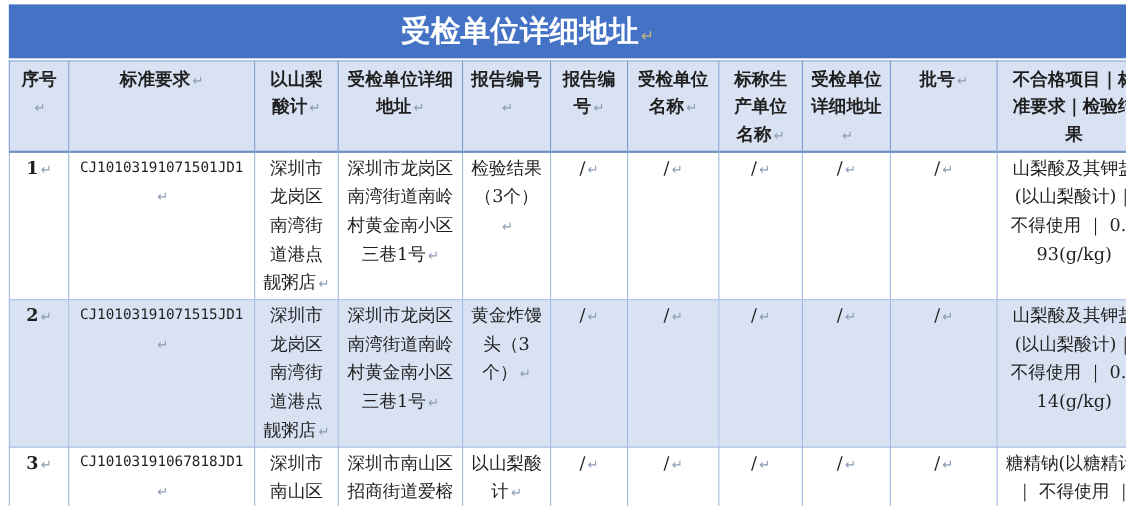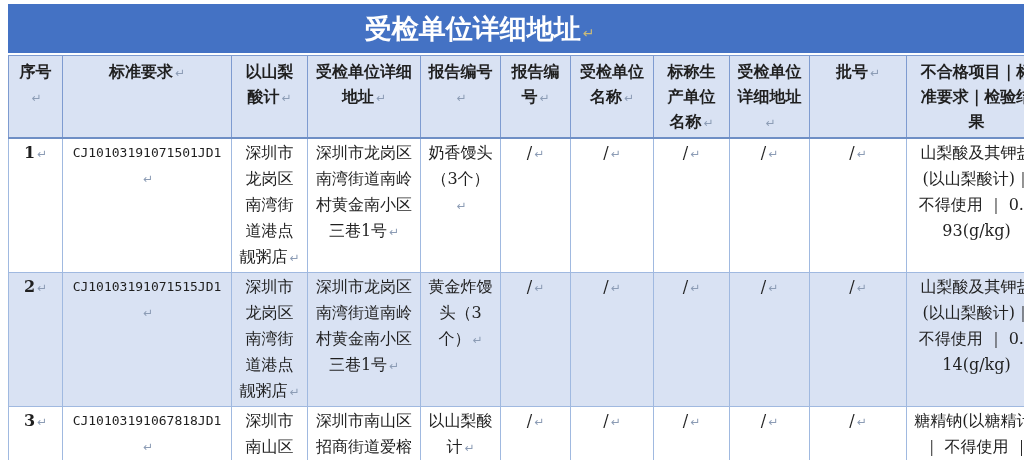--- a/index.html
+++ b/index.html
@@ -89,21 +89,21 @@
           <th><span>批号</span><span class="mark">↵</span></th>
           <th><span>不合格项目｜标准要求｜检验结果</span></th>
         </tr>
     </thead>
     <tbody id="body-rows">
         <tr>
           <td class="cell-serial"><span>1</span><span class="mark">↵</span></td>
           <td class="cell-report"><span>CJ10103191071501JD1</span><span class="mark">↵</span></td>
           <td><span>深圳市龙岗区南湾街道港点靓粥店</span><span class="mark">↵</span></td>
           <td><span>深圳市龙岗区南湾街道南岭村黄金南小区三巷1号</span><span class="mark">↵</span></td>
-          <td><span>奶香馒头（3个）</span><span class="mark">↵</span></td>
+          <td><span>检验结果（3个）</span><span class="mark">↵</span></td>
           <td><span>/</span><span class="mark">↵</span></td>
           <td><span>/</span><span class="mark">↵</span></td>
           <td><span>/</span><span class="mark">↵</span></td>
           <td><span>/</span><span class="mark">↵</span></td>
           <td><span>/</span><span class="mark">↵</span></td>
           <td><span>山梨酸及其钾盐(以山梨酸计)｜ 不得使用 ｜ 0.193(g/kg)</span></td>
         </tr>
         <tr>
           <td class="cell-serial"><span>2</span><span class="mark">↵</span></td>
           <td class="cell-report"><span>CJ10103191071515JD1</span><span class="mark">↵</span></td>

